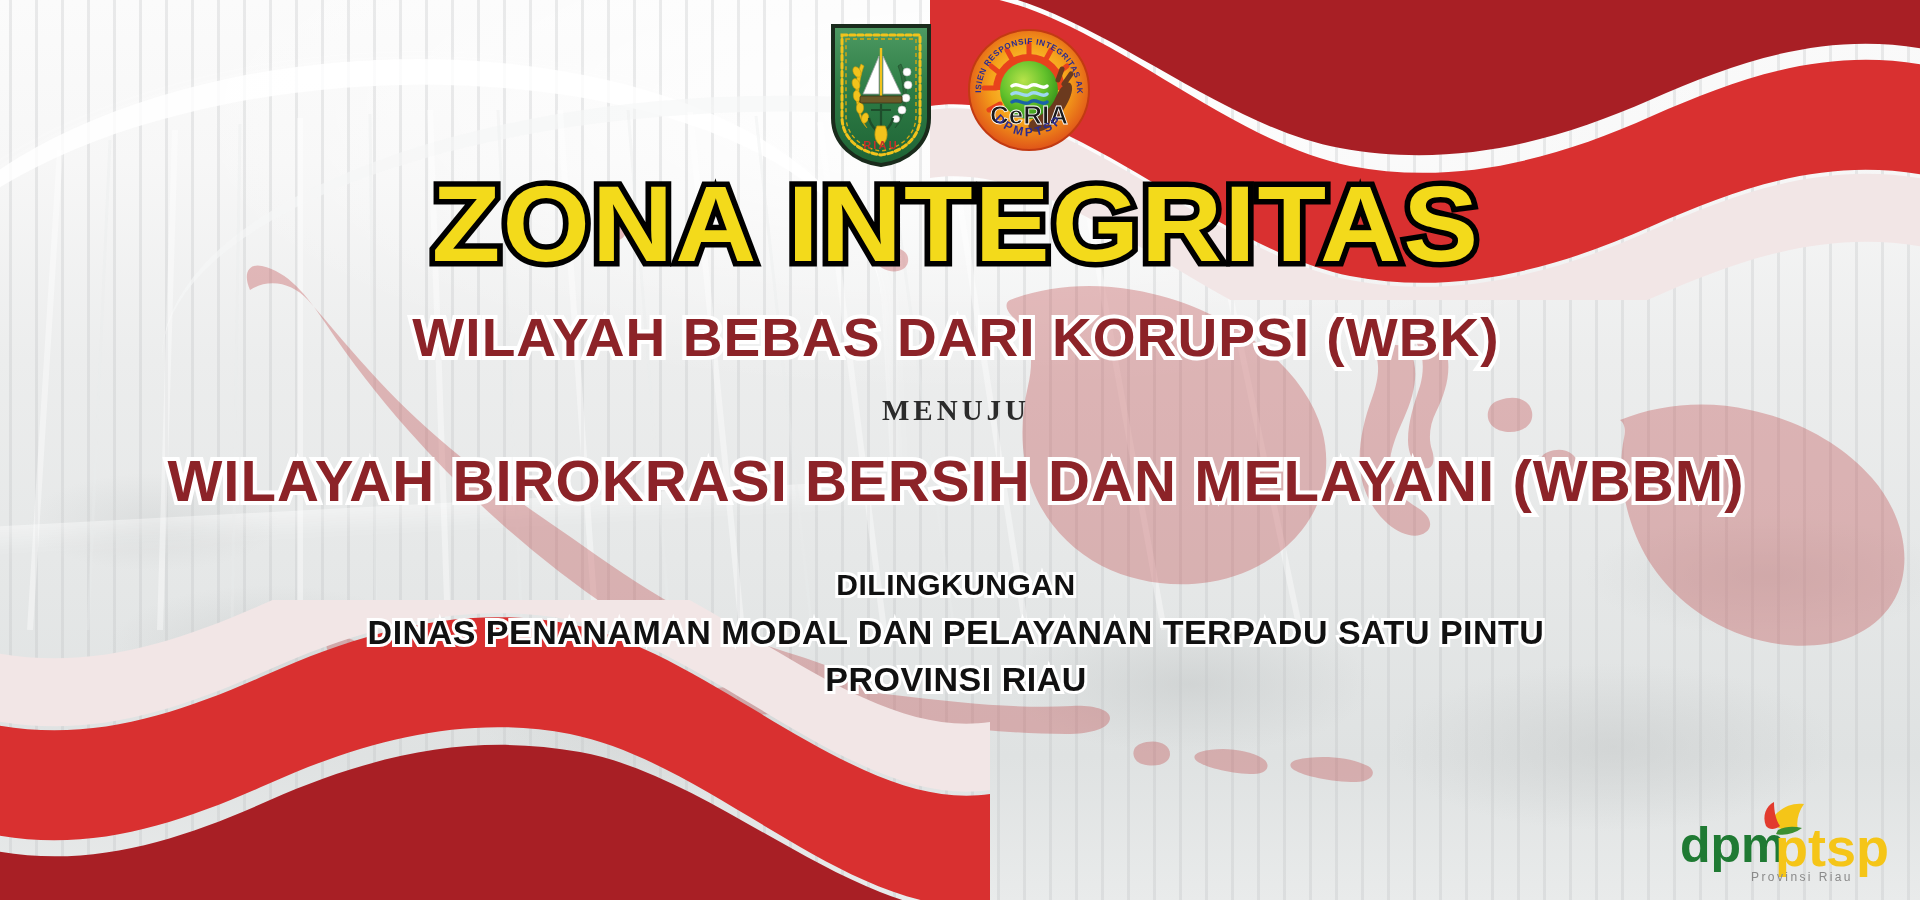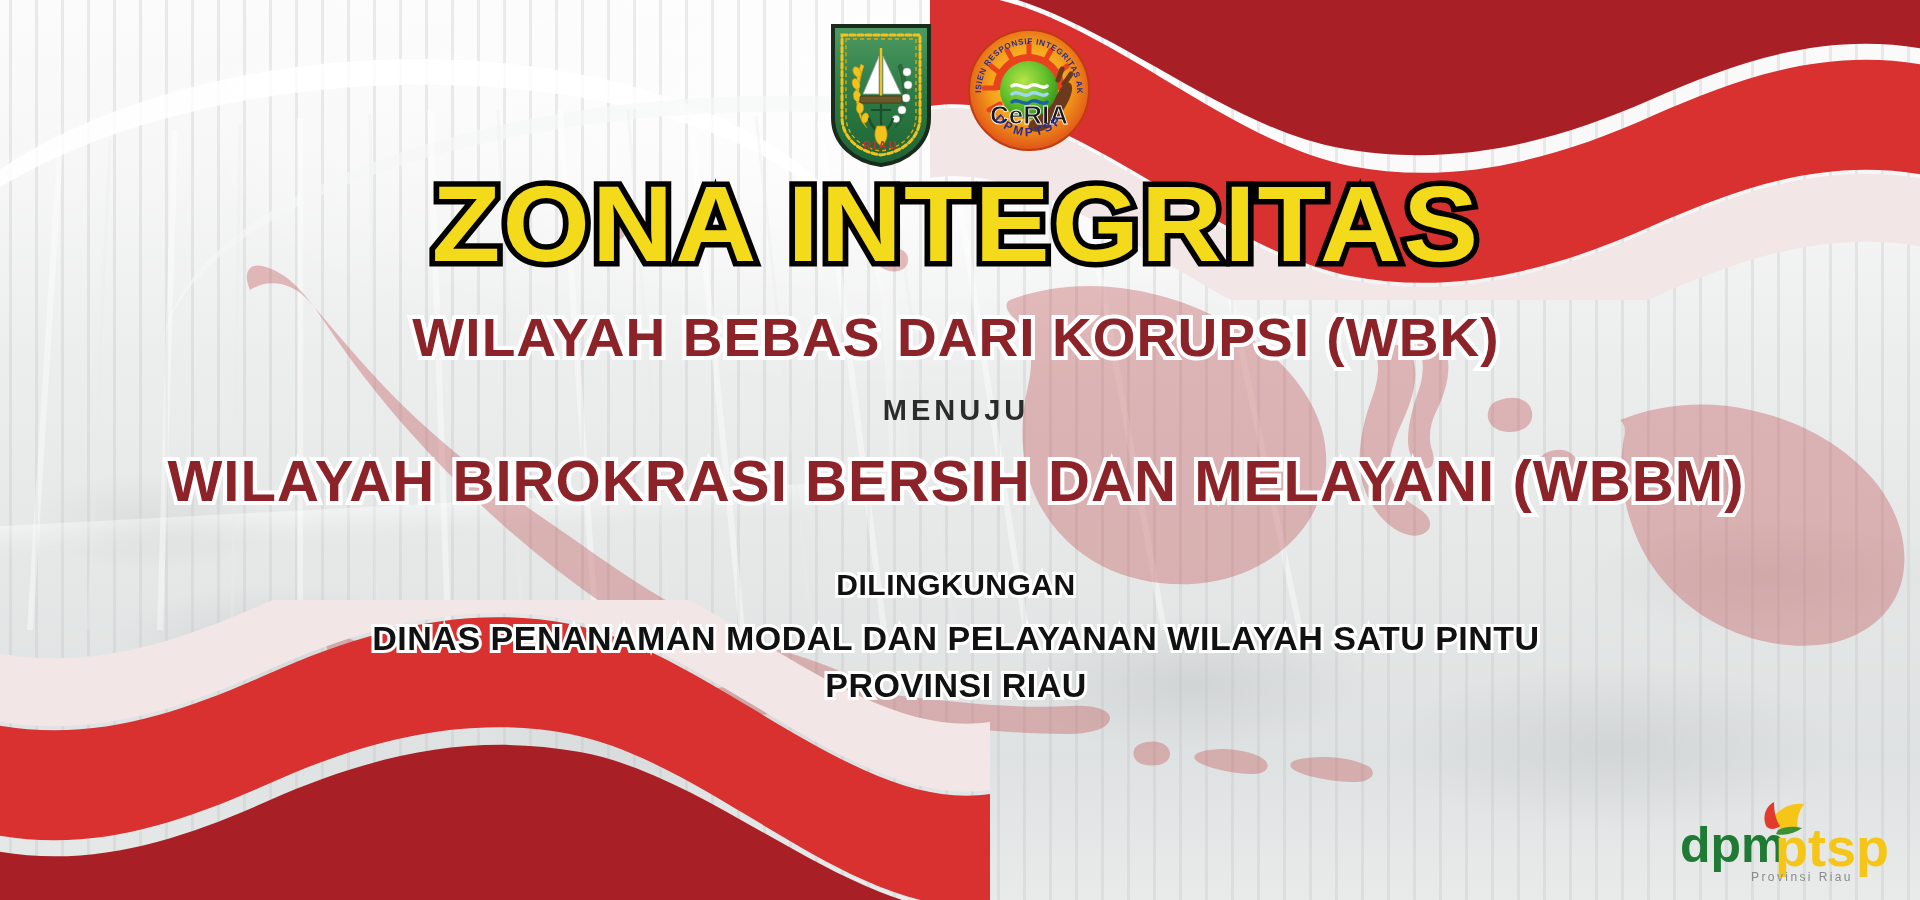--- a/index.html
+++ b/index.html
@@ -127,21 +127,21 @@
     line-height:1;
     letter-spacing:1px;
     color:#8C2328;
     -webkit-text-stroke:8px #ffffff;
     paint-order:stroke fill;
     margin:32px 0 0 0;
     transform:scaleX(1.02);
   }
 
   .t-menuju{
-    font-family:Liberation Sans, sans-serif;
+    font-family:Liberation Serif, serif;
     font-weight:bold;
     font-size:29px;
     letter-spacing:4px;
     color:#2b2b2b;
     margin:30px 0 0 0;
   }
 
   .t-wbbm{
     font-family:"Liberation Sans",sans-serif;
     font-weight:bold;
@@ -157,21 +157,21 @@
 
   .t-footer{
     margin-top:56px;
     font-family:"Liberation Sans",sans-serif;
     font-weight:bold;
     color:#111111;
     -webkit-text-stroke:6px #ffffff;
     paint-order:stroke fill;
     letter-spacing:0.5px;
   }
-  .t-dilingkungan{font-size:30px;line-height:1.25;margin:12px;}
+  .t-dilingkungan{font-size:30px;line-height:1.25;margin:6px;}
   .t-dinas{font-size:34px;line-height:1.35;margin:6px 0 0 0;}
   .t-provinsi{font-size:34px;line-height:1.3;margin:2px 0 0 0;}
 
   
   .dpm-logo{
     position:absolute;
     right:28px; bottom:16px;
     width:230px; height:92px;
     z-index:8;
   }
@@ -419,21 +419,21 @@
     <div class="t-zona">ZONA INTEGRITAS</div>
 
     <div class="t-wbk">WILAYAH BEBAS DARI KORUPSI (WBK)</div>
 
     <div class="t-menuju">MENUJU</div>
 
     <div class="t-wbbm">WILAYAH BIROKRASI BERSIH DAN MELAYANI (WBBM)</div>
 
     <div class="t-footer">
       <div class="t-dilingkungan">DILINGKUNGAN</div>
-      <div class="t-dinas">DINAS PENANAMAN MODAL DAN PELAYANAN WILAYAH SATU PINTU</div>
+      <div class="t-dinas">DINAS PENANAMAN MODAL DAN PELAYANAN TERPADU SATU PINTU</div>
       <div class="t-provinsi">PROVINSI RIAU</div>
     </div>
   </div>
 
   <svg class="dpm-logo" viewBox="0 0 230 92">
 
     <path d="M108,30 C116,16 130,10 142,12 C136,20 134,30 136,38 C128,40 116,38 108,30 Z" fill="#F5C518"></path>
     <path d="M104,34 C100,24 104,14 112,10 C112,20 114,28 118,34 C113,38 107,38 104,34 Z" fill="#E23B2E"></path>
     <path d="M116,38 C124,34 132,34 140,36 C132,42 122,44 114,42 Z" fill="#3C8F32"></path>
 

